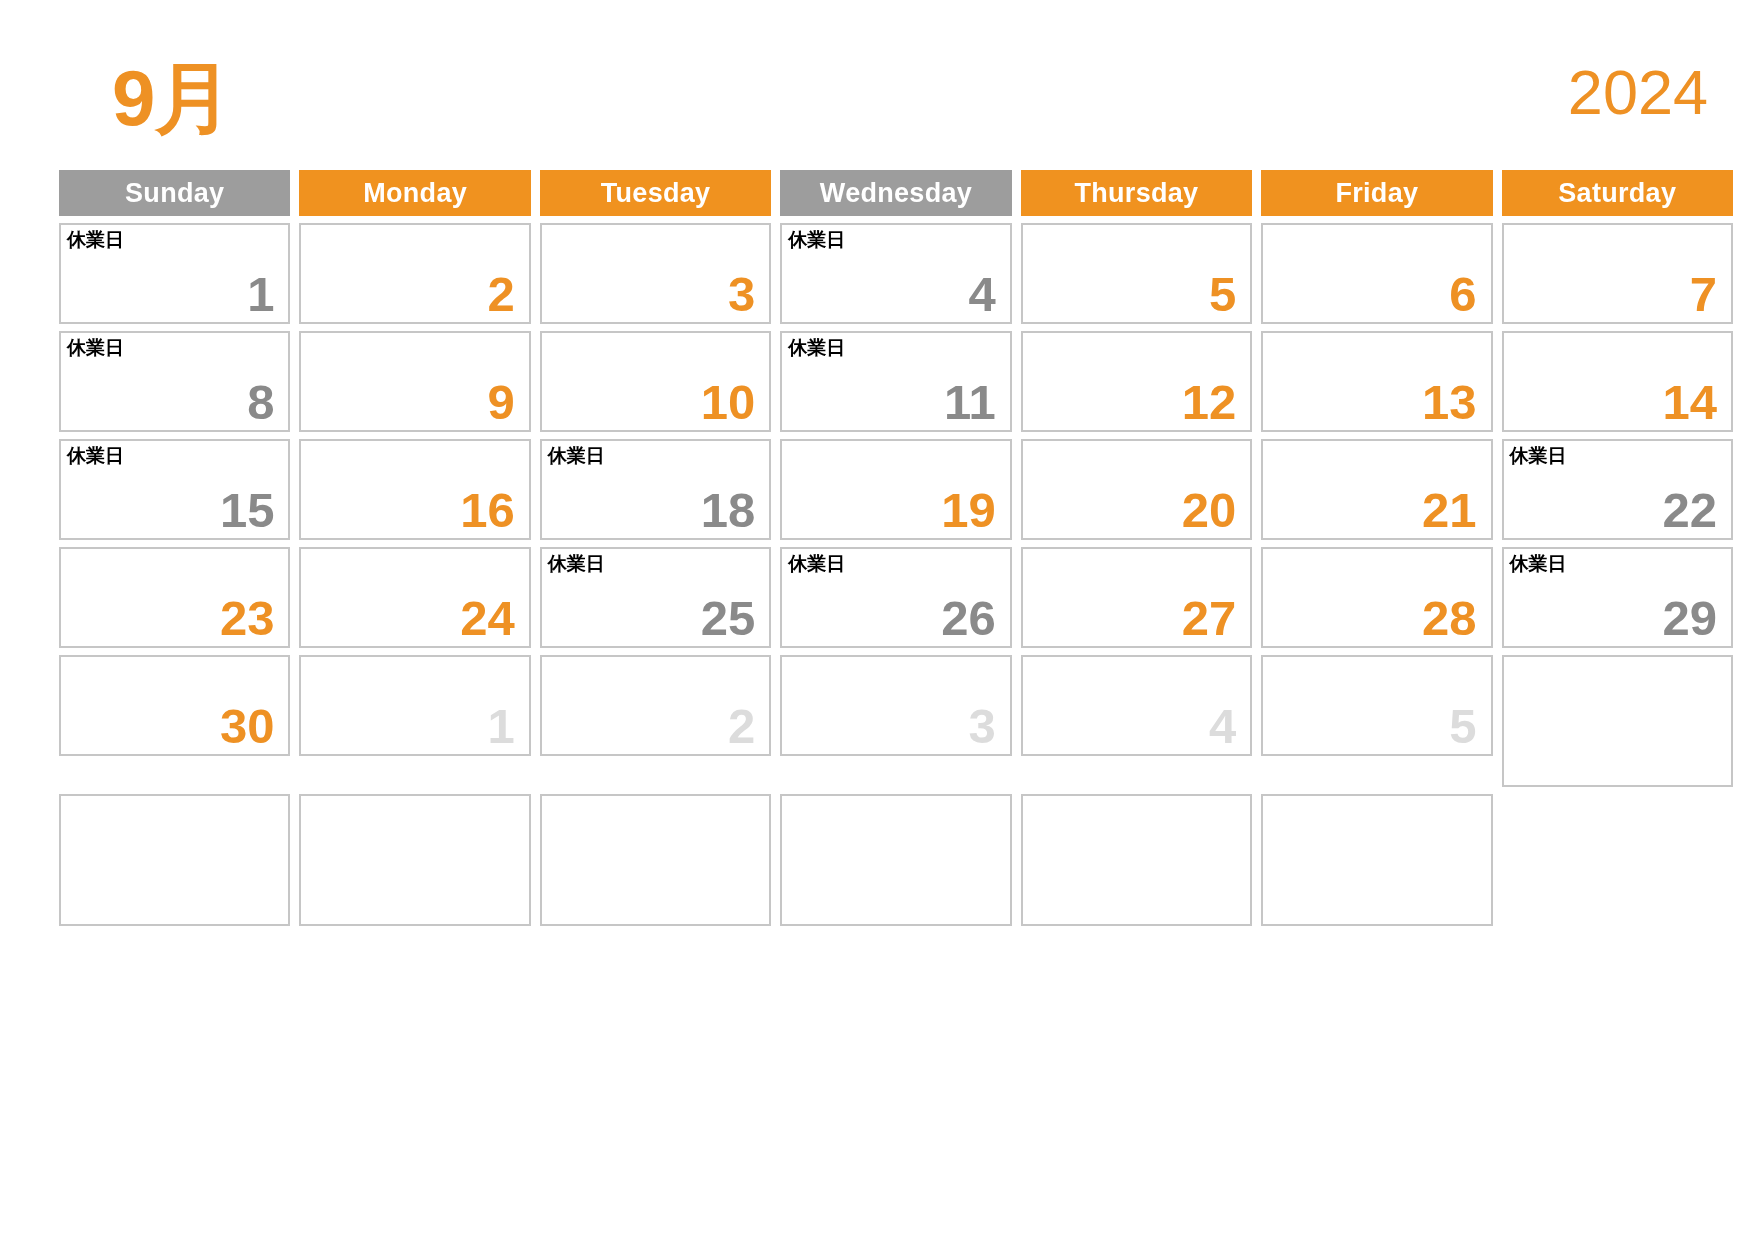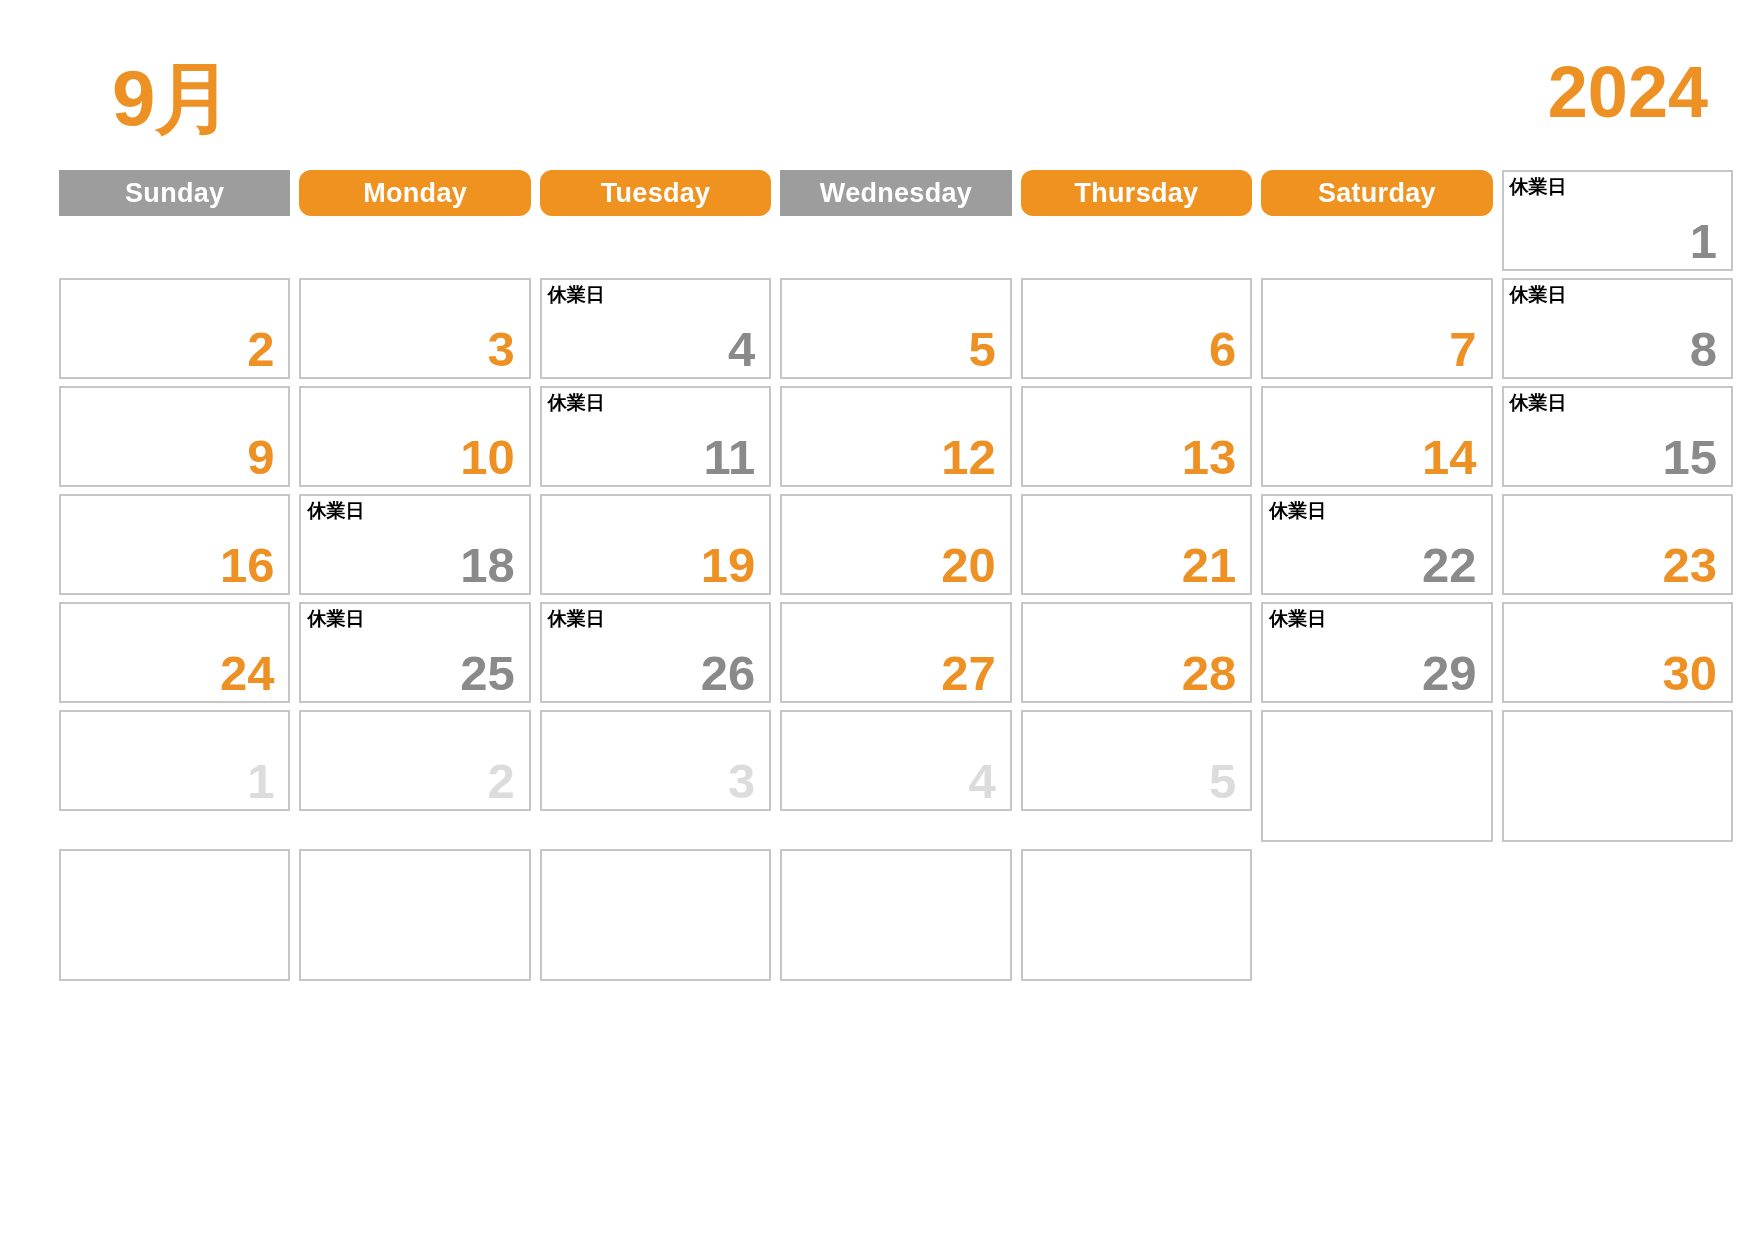--- a/index.html
+++ b/index.html
@@ -35,22 +35,22 @@
   .month-title {
     font-size: 78px;
     font-weight: bold;
     color: #ee9124;
     line-height: 1;
     letter-spacing: -1px;
     padding-left: 48px;
     padding-top: 26px;
   }
   .year-title {
-    font-size: 72px;
-    font-weight: bold;
+    font-size: 63px;
+    font-weight: normal;
     color: #ee9124;
     line-height: 1;
     letter-spacing: 0px;
     padding-right: 20px;
     padding-top: 14px;
   }
 
   
   .calendar {
     display: grid;
@@ -63,21 +63,21 @@
     height: 46px;
     display: flex;
     align-items: center;
     justify-content: center;
     color: #ffffff;
     font-size: 27px;
     font-weight: bold;
     letter-spacing: 0.3px;
     box-sizing: border-box;
   }
-  .dow.orange { background: #f0921f; border-radius: 12px; }
+  .dow.orange { background: #f0921f; }
   .dow.gray   { background: #9d9d9d; }
 
   .cell {
     position: relative;
     height: 101px;
     border: 2px solid #c6c6c6;
     background: #ffffff;
     box-sizing: border-box;
   }
 
@@ -128,20 +128,23 @@
       <div class="dow orange">
         <span>Tuesday</span>
       </div>
       <div class="dow gray">
         <span>Wednesday</span>
       </div>
       <div class="dow orange">
         <span>Thursday</span>
       </div>
       <div class="dow orange">
+        <span>Friday</span>
+      </div>
+      <div class="dow orange">
         <span>Saturday</span>
       </div>
       <div class="cell">
         <div class="note">休業日</div>
         <div class="daynum gray">1</div>
       </div>
       <div class="cell">
         <div class="daynum orange">2</div>
       </div>
       <div class="cell">

